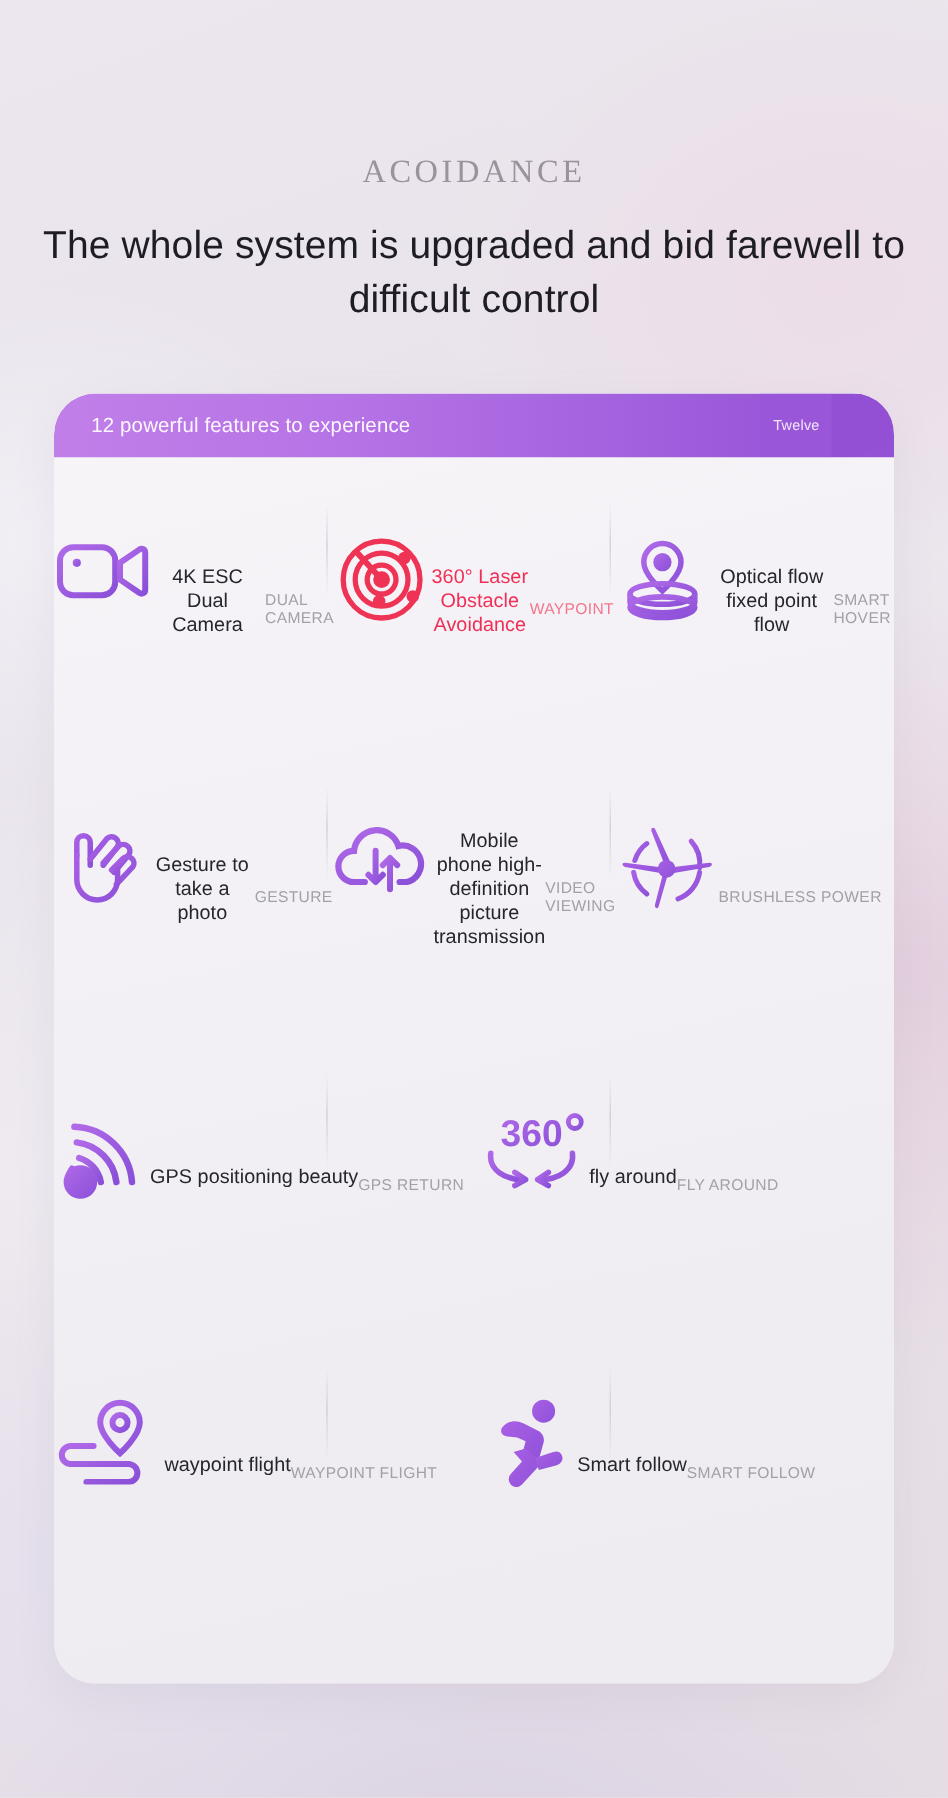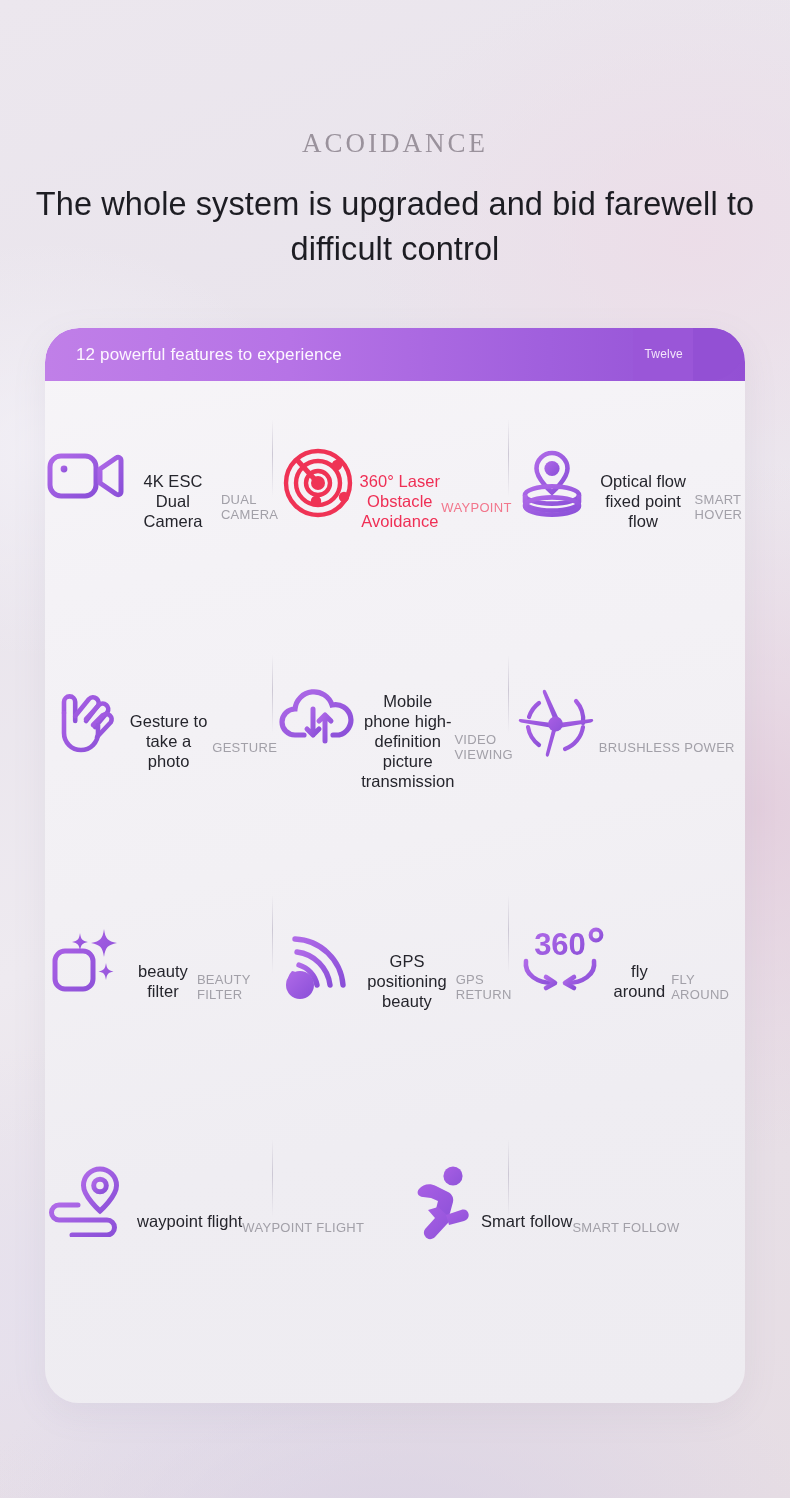--- a/index.html
+++ b/index.html
@@ -256,38 +256,20 @@
           </svg>
         </div>
         <div class="sub">BRUSHLESS POWER</div>
       </div>
     </div>
 
     <div class="row r3">
       <div class="divider div-a"></div>
       <div class="divider div-b"></div>
 
-      <div class="cell">
-        <div class="iconwrap">
-          <svg width="84" height="76" viewBox="0 0 84 76">
-            <defs>
-                <linearGradient id="g7" x1="0" y1="0" x2="1" y2="1">
-              <stop offset="0" stop-color="#a95fe4"></stop>
-                  <stop offset="1" stop-color="#8e52d9"></stop>
-                </linearGradient>
-              </defs>
-            <rect x="10" y="28" width="38" height="38" rx="10" fill="none" stroke="url(#g7)" stroke-width="5"></rect>
-            <path d="M59 6 C60.5 16 62.5 18 72 20 C62.5 22 60.5 24 59 34 C57.5 24 55.5 22 46 20 C55.5 18 57.5 16 59 6 Z" fill="url(#g7)"></path>
-            <path d="M35 10 C36 16.5 37.2 17.8 43 19 C37.2 20.2 36 21.5 35 28 C34 21.5 32.8 20.2 27 19 C32.8 17.8 34 16.5 35 10 Z" fill="url(#g7)"></path>
-            <path d="M61 40 C62 46 63 47.2 68.5 48.4 C63 49.6 62 50.8 61 57 C60 50.8 59 49.6 53.5 48.4 C59 47.2 60 46 61 40 Z" fill="url(#g7)"></path>
-          </svg>
-        </div>
-        <div class="title">beauty filter</div>
-        <div class="sub">BEAUTY FILTER</div>
-      </div>
 
       <div class="cell">
         <div class="iconwrap">
           <svg width="80" height="78" viewBox="0 0 80 78">
             <defs>
                 <linearGradient id="g8" x1="0" y1="0" x2="1" y2="1">
               <stop offset="0" stop-color="#b06ae8"></stop>
                   <stop offset="1" stop-color="#8a4fd8"></stop>
                 </linearGradient>
               </defs>

